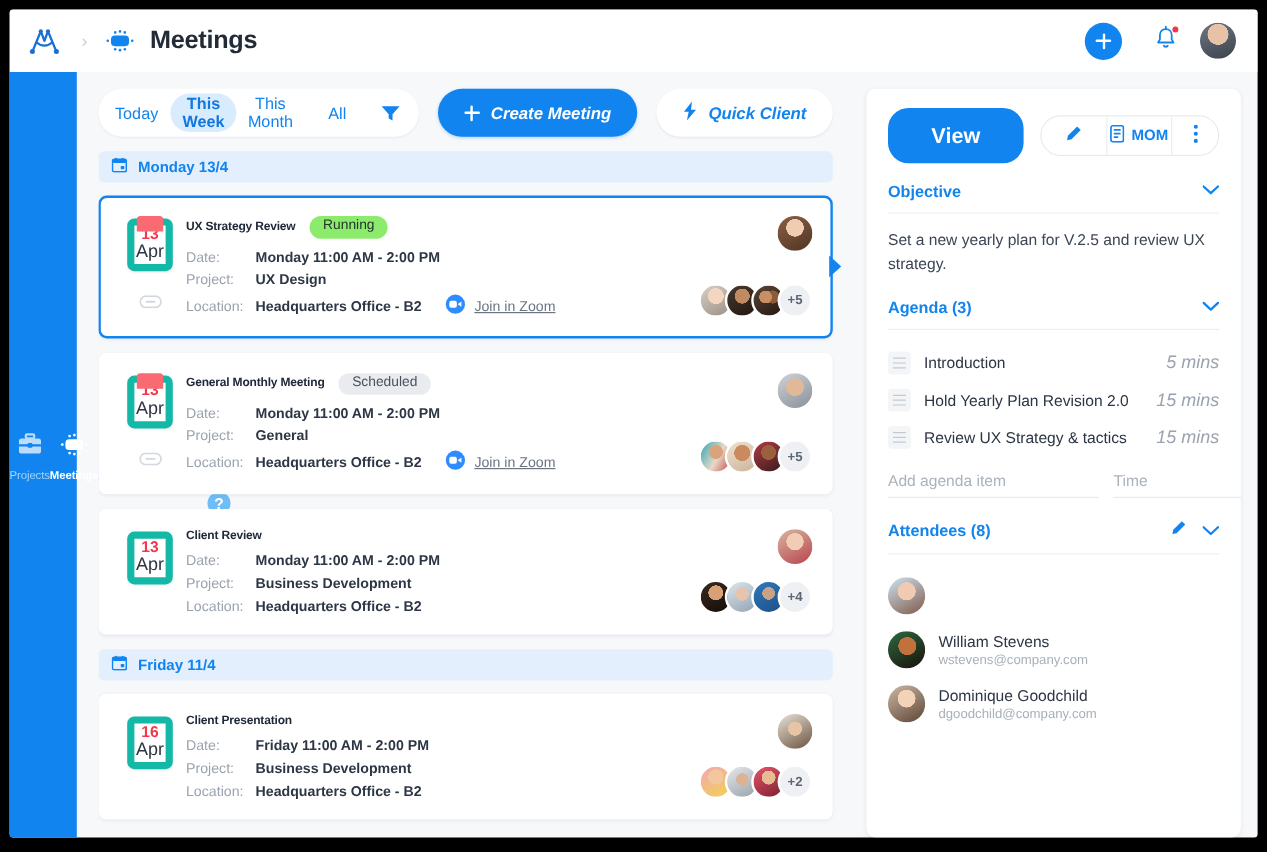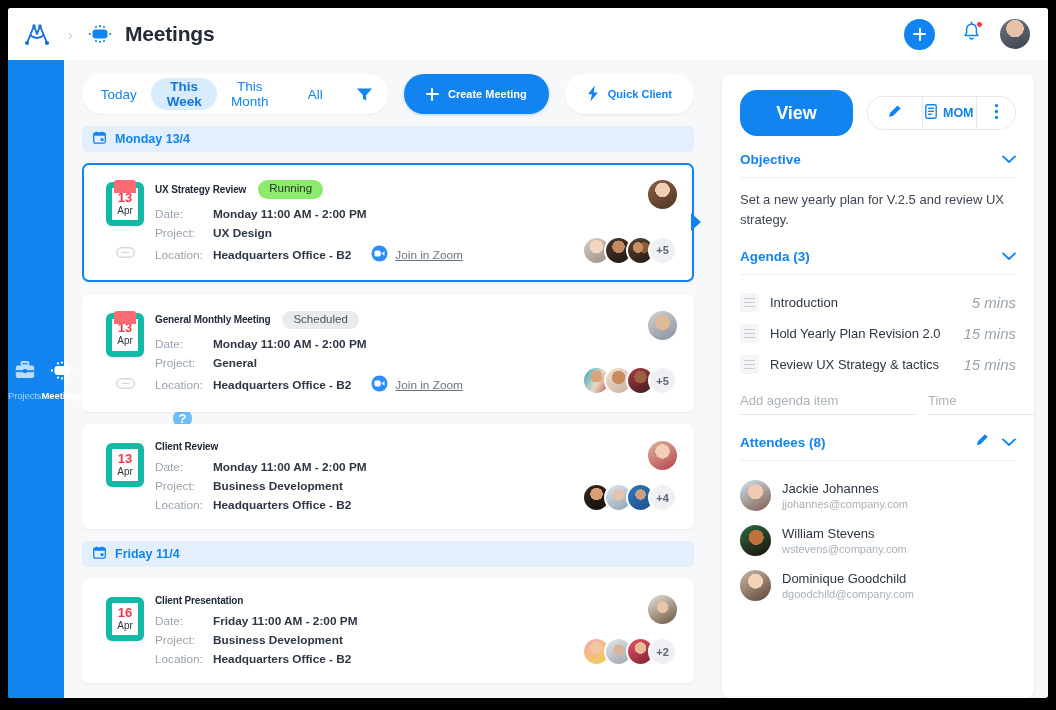--- a/index.html
+++ b/index.html
@@ -84,23 +84,23 @@
   }
   .filter-tab {
     flex: 1; height: 32px; border-radius: 16px; border: none; background: transparent;
     color: #1184ef; font-size: 13.5px; font-family: inherit; cursor: pointer;
     display:flex; align-items:center; justify-content:center;
   }
   .filter-tab.active { background: #d9ecfd; font-weight: 700; color: #1276e0; }
   .funnel { width: 34px; display:flex; align-items:center; justify-content:center; cursor:pointer;}
   .btn {
     height: 40px; border-radius: 20px; border: none; cursor: pointer;
-    font-family: inherit; font-size: 11px; font-weight: 700;
+    font-family: inherit; font-size: 14px; font-weight: 700;
     display: flex; align-items: center; justify-content:center; gap: 9px;
-    padding: 4px 22px; white-space: nowrap;
+    padding: 4px 22px; white-space: nowrap; font-style: italic;
   }
   .btn-primary { background: #1184ef; color: #ffffff; box-shadow: 0 1px 3px rgba(17,132,239,.3); }
   .btn-ghost { background: #ffffff; color: #1184ef; box-shadow: 0 1px 2px rgba(20,40,80,.08); }
   .plus-glyph { position: relative; width: 13px; height: 13px; }
   .plus-glyph:before, .plus-glyph:after { content:""; position:absolute; background:#fff; border-radius:1px;}
   .plus-glyph:before { left:0; top:5.5px; width:13px; height:2px;}
   .plus-glyph:after { top:0; left:5.5px; width:2px; height:13px;}
 
   
   .list-scroll { flex: 1; overflow: hidden; padding: 12px 14px 0 0; }
@@ -127,21 +127,21 @@
     width: 38px; height: 44px; background: #ffffff; border-radius: 6px;
     border: 6px solid #14b8a6; box-shadow: 0 1px 2px rgba(30,50,90,.07);
     display:flex; flex-direction:column; align-items:center; justify-content:center;
     position: relative; margin-top: 2px;
   }
   .date-badge .tab {
     position:absolute; top: -8px; left: 50%; transform: translateX(-50%);
     width: 22px; height: 13px; background: #fa6a72; border-radius: 3px 3px 0 0;
   }
   .date-day { font-size: 13px; font-weight: 700; color: #f4364c; line-height: 1.05; }
-  .date-mon { font-size: 10px; color: #2c3644; line-height: 1.25; }
+  .date-mon { font-size: 15px; color: #2c3644; line-height: 1.25; }
   .link-ic { margin-top: 18px; }
   .card-main { flex: 1; min-width: 0; padding-left: 2px; }
   .card-titlerow { display: flex; align-items: center; gap: 12px; margin-bottom: 8px; }
   .card-title { font-size: 10px; font-weight: 700; color: #20293a; letter-spacing: -0.15px; }
   .badge {
     font-size: 11.5px; border-radius: 11px; padding: 3px 11px 4px;
     line-height: 1; white-space: nowrap;
   }
   .badge.running { background: #8ceb6d; color: #22362a; }
   .badge.scheduled { background: #e9ebee; color: #49525e; }
@@ -710,26 +710,20 @@
             <svg width="14" height="9" viewBox="0 0 14 9">
                 <path d="M1 1.4 L7 7 L13 1.4" fill="none" stroke="#1184ef" stroke-width="1.9" stroke-linecap="round" stroke-linejoin="round"></path>
               </svg>
           </span>
         </span>
       </div>
 
 
       <div class="att-row">
         <div class="avatar att-av" style="background:radial-gradient(circle at 50% 38%, #f0cbb2 0 30%, transparent 31%), linear-gradient(150deg,#cfe3f2,#7f5a4a);"></div>
-        <div class="att-info">
-          <div class="att-name-line">
-            <span class="att-name">Jackie Johannes</span>
-          </div>
-          <div class="att-mail">jjohannes@company.com</div>
-        </div>
       </div>
 
       <div class="att-row">
         <div class="avatar att-av" style="background:radial-gradient(circle at 52% 40%, #c0713c 0 30%, transparent 31%), linear-gradient(150deg,#2c6b3f,#1a0f0a);"></div>
         <div class="att-info">
           <div class="att-name-line">
             <span class="att-name">William Stevens</span>
           </div>
           <div class="att-mail">wstevens@company.com</div>
         </div>

